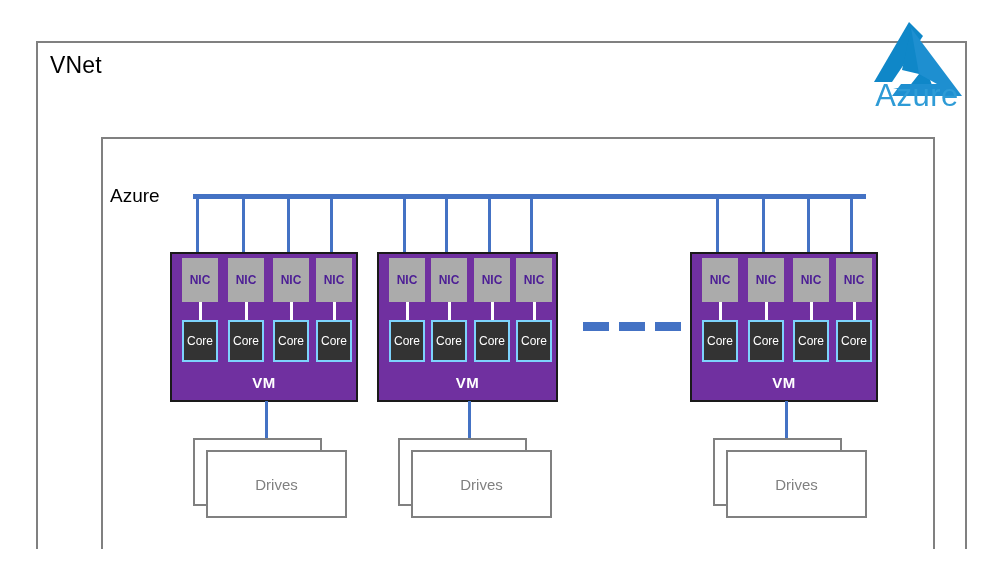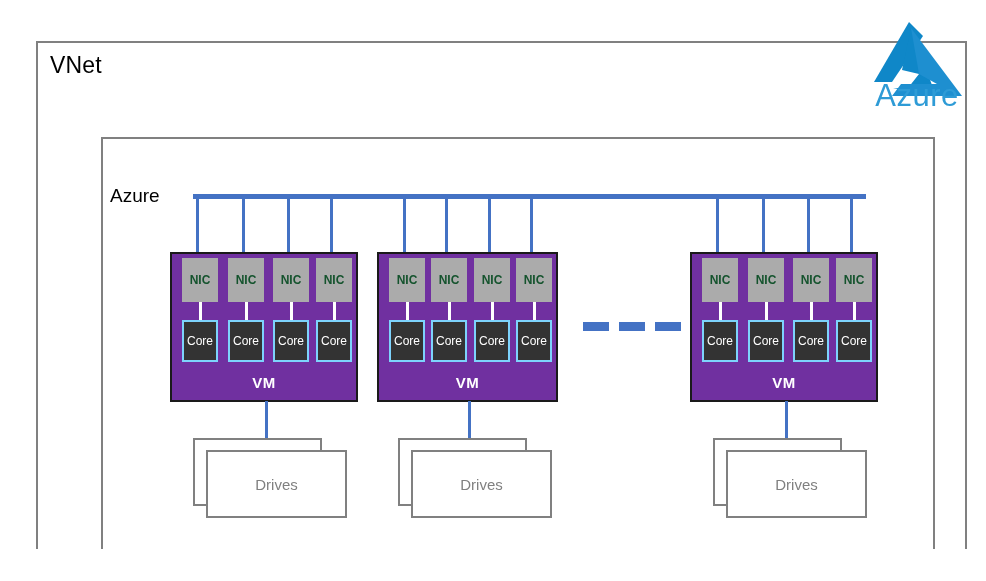--- a/index.html
+++ b/index.html
@@ -95,21 +95,21 @@
     font-size: 15px;
     font-weight: bold;
     letter-spacing: 0.4px;
   }
   .nic-box {
     position: absolute;
     top: 4px;
     width: 36px;
     height: 44px;
     background: #ababab;
-    color: #14532d;
+    color: #4c1d95;
     font-size: 12px;
     font-weight: bold;
     display: flex;
     align-items: center;
     justify-content: center;
     box-sizing: border-box;
   }
   .core-box {
     position: absolute;
     top: 66px;

